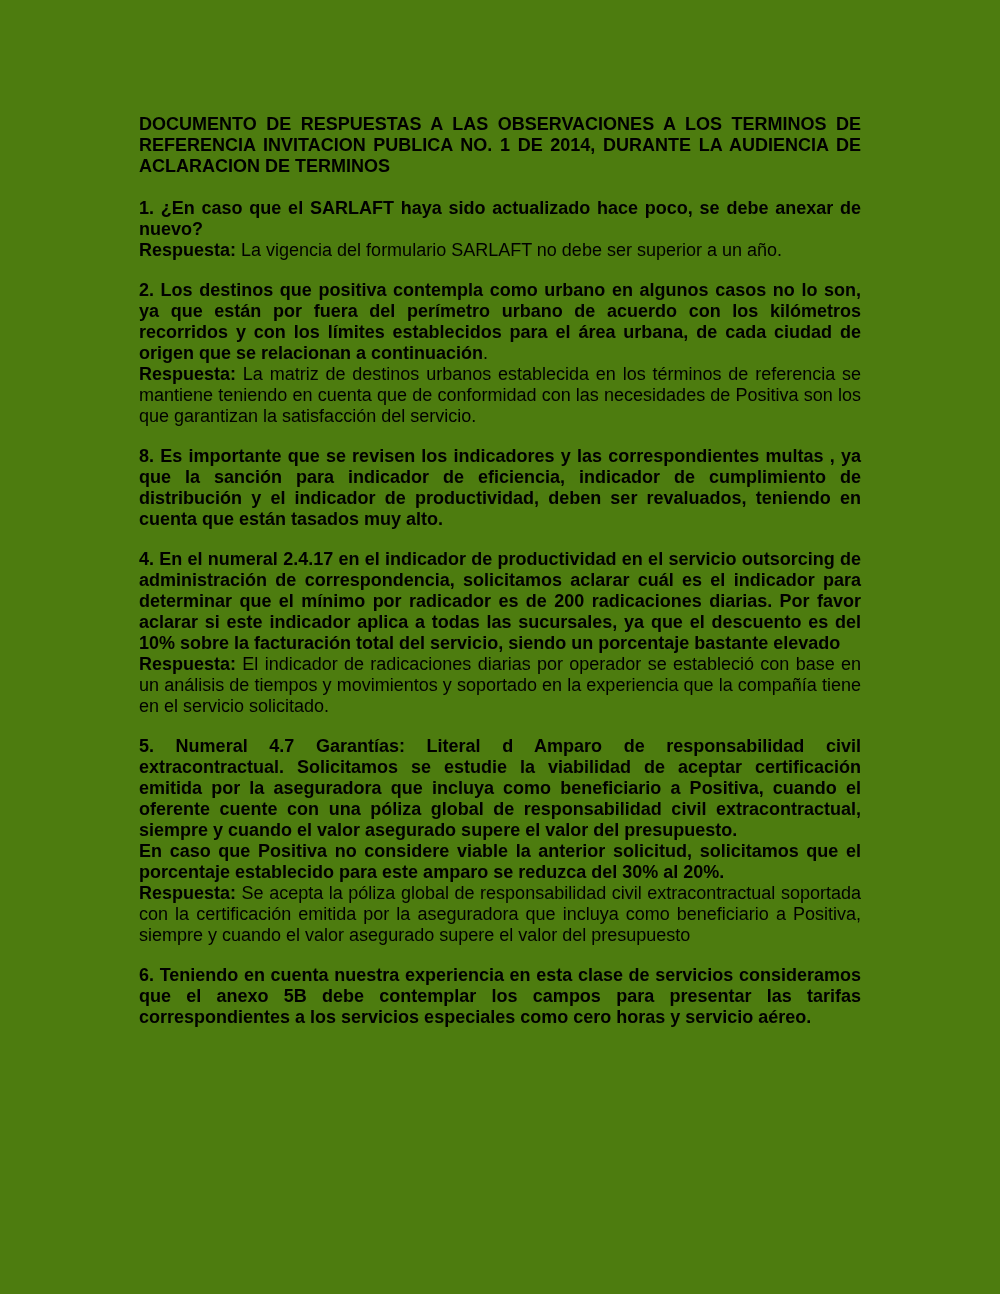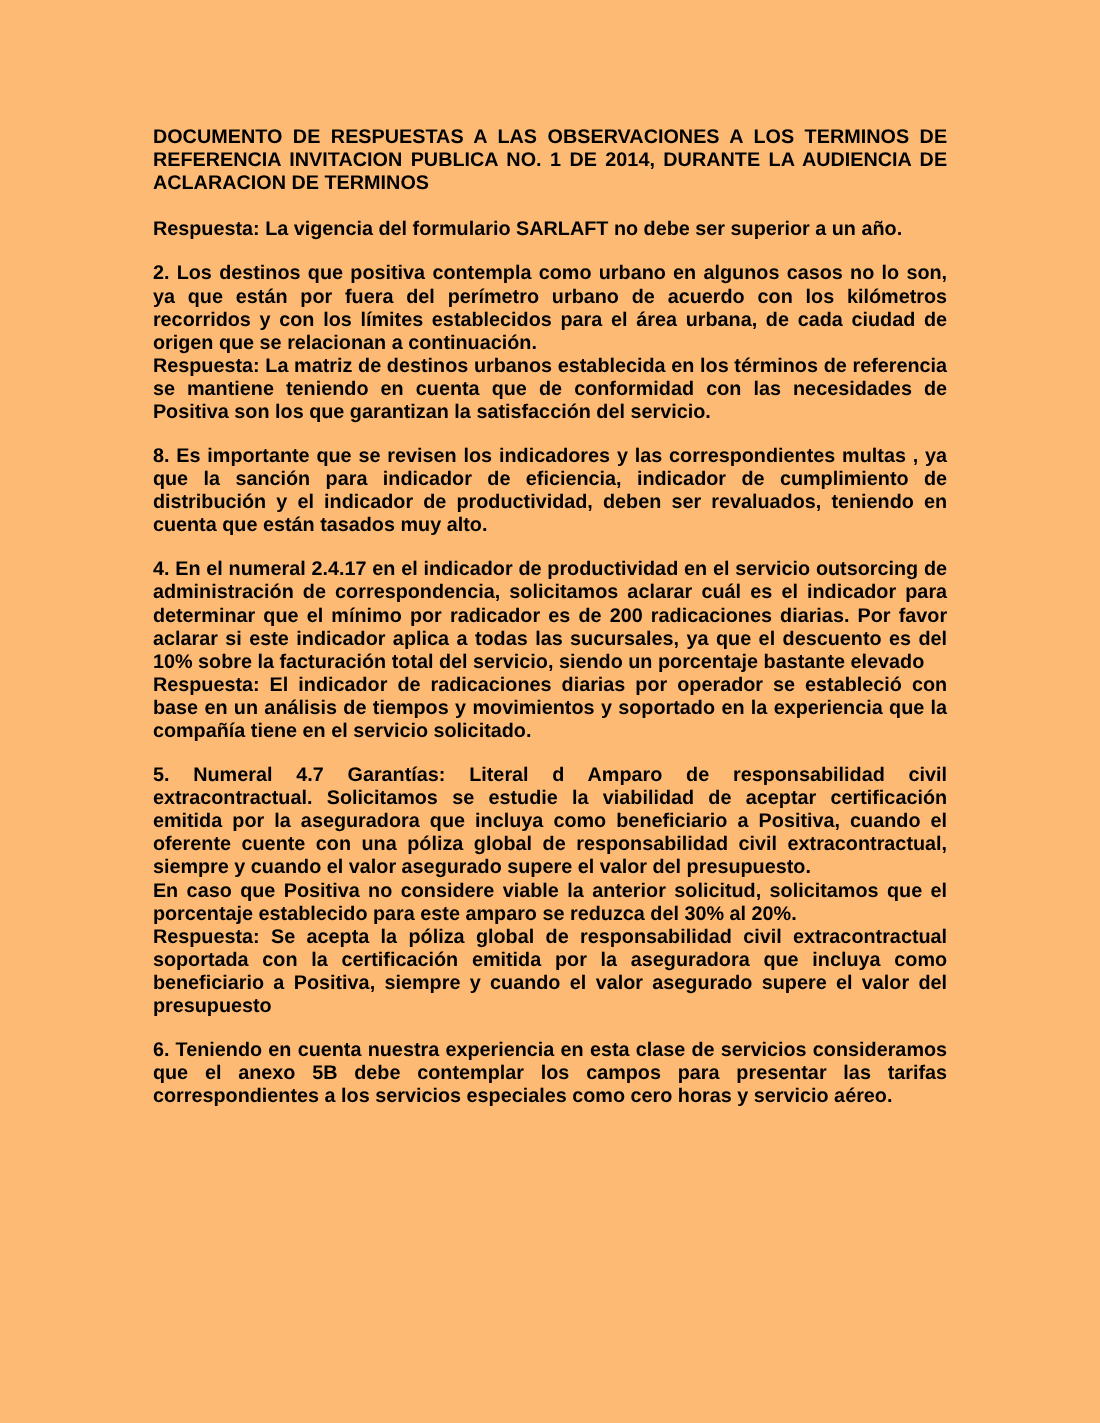--- a/index.html
+++ b/index.html
@@ -6,47 +6,48 @@
     margin: 0;
     padding: 0;
     background: #ffffff;
   }
   .page {
     position: relative;
     width: 1000px;
     height: 1294px;
     box-sizing: border-box;
     padding: 114px 139px 0 139px;
-    background: #fdba74;
+    background: #4d7c0f;
     overflow: hidden;
   }
   .para {
     margin: 0;
     padding: 0;
     font-family: "Liberation Sans", sans-serif;
     font-size: 18px;
     line-height: 21px;
     color: #000000;
     text-align: justify;
   }
   .b { font-weight: 700; }
-  .n { font-weight: 700; }
+  .n { font-weight: 400; }
   .title-block { margin-bottom: 21px; }
   .qa-block { margin-bottom: 19px; }
 </style>
 </head>
 <body>
 
 <div class="page">
 
   <div class="title-block">
     <p class="para b">DOCUMENTO DE RESPUESTAS A LAS OBSERVACIONES A LOS TERMINOS DE REFERENCIA INVITACION PUBLICA NO. 1 DE 2014, DURANTE LA AUDIENCIA DE ACLARACION DE TERMINOS</p>
   </div>
 
   <div class="qa-block">
+    <p class="para b">1. ¿En caso que el SARLAFT haya sido actualizado hace poco, se debe anexar de nuevo?</p>
     <p class="para"><span class="b">Respuesta:</span><span class="n"> La vigencia del formulario SARLAFT no debe ser superior a un año.</span></p>
   </div>
 
   <div class="qa-block">
     <p class="para"><span class="b">2. Los destinos que positiva contempla como urbano en algunos casos no lo son, ya que están por fuera del perímetro urbano de acuerdo con los kilómetros recorridos y con los límites establecidos para el área urbana, de cada ciudad de origen que se relacionan a continuación</span><span class="n">.</span></p>
     <p class="para"><span class="b">Respuesta:</span><span class="n"> La matriz de destinos urbanos establecida en los términos de referencia se mantiene teniendo en cuenta que de conformidad con las necesidades de Positiva son los que garantizan la satisfacción del servicio.</span></p>
   </div>
 
   <div class="qa-block">
     <p class="para b">8. Es importante que se revisen los indicadores y las correspondientes multas , ya que la sanción para indicador de eficiencia, indicador de cumplimiento de distribución y el indicador de productividad, deben ser revaluados, teniendo en cuenta que están tasados muy alto.</p>

